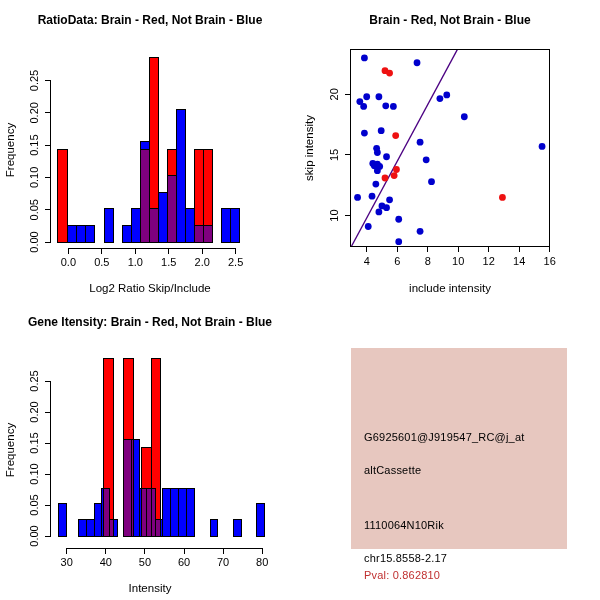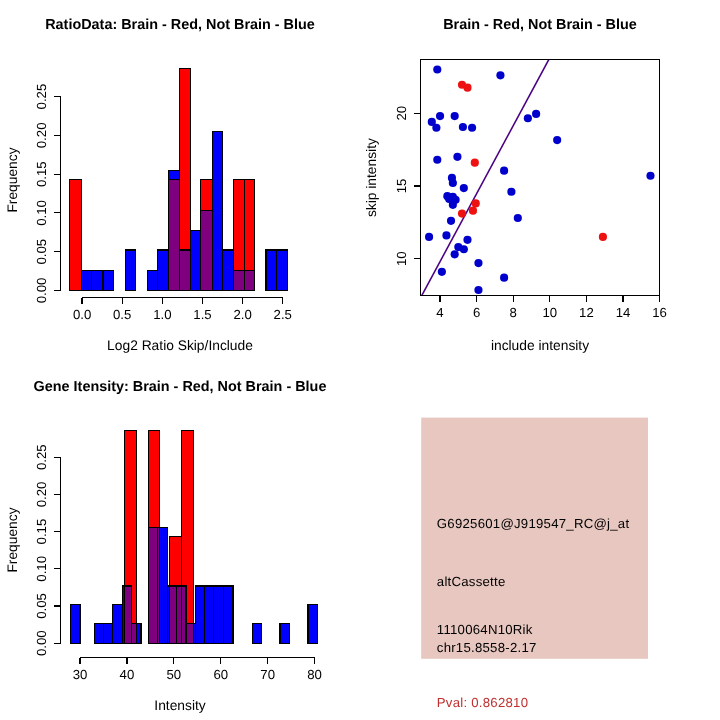--- a/index.html
+++ b/index.html
@@ -5,21 +5,21 @@
   html,body{margin:0;padding:0;background:#ffffff;}
   .canvas{
     position:relative;width:600px;height:600px;background:#ffffff;
     font-family:"Liberation Sans",sans-serif;overflow:hidden;
   }
   .panel{position:absolute;width:300px;height:300px;}
   #p0{left:0;top:0;}
   #p1{left:300px;top:0;}
   #p2{left:0;top:300px;}
   #info{
-    position:absolute;left:351px;top:348px;width:189px;height:201px;
+    position:absolute;left:351px;top:348px;width:216px;height:201px;
   }
   .il{
     position:absolute;left:13px;font-size:11px;color:#000;white-space:nowrap;
     letter-spacing:0.2px;
   }
   svg text{font-family:"Liberation Sans",sans-serif;}
 </style>
 </head>
 <body>
 
@@ -214,18 +214,18 @@
       <text x="38" y="112" text-anchor="middle" font-size="11" font-weight="normal" fill="#000" transform="rotate(-90 38 112)">0.20</text>
       <line x1="45" y1="81" x2="50.5" y2="81" stroke="#000" stroke-width="1" shape-rendering="crispEdges"></line>
       <text x="38" y="81" text-anchor="middle" font-size="11" font-weight="normal" fill="#000" transform="rotate(-90 38 81)">0.25</text>
       <text x="150" y="26" text-anchor="middle" font-size="12" font-weight="bold" fill="#000">Gene Itensity: Brain - Red, Not Brain - Blue</text>
       <text x="150" y="292" text-anchor="middle" font-size="11.5" font-weight="normal" fill="#000">Intensity</text>
       <text x="14" y="150" text-anchor="middle" font-size="11.5" font-weight="normal" fill="#000" transform="rotate(-90 14 150)">Frequency</text>
     </svg>
 
   <div id="info" style="background: rgb(231, 199, 191);">
     <div class="il" style="top: 83px; color: rgb(0, 0, 0);">G6925601@J919547_RC@j_at</div>
-    <div class="il" style="top: 131px; color: rgb(0, 0, 0);">altCassette</div>
+    <div class="il" style="top: 116px; color: rgb(0, 0, 0);">altCassette</div>
     <div class="il" style="top: 171px; color: rgb(0, 0, 0);">1110064N10Rik</div>
-    <div class="il" style="top: 186px; color: rgb(0, 0, 0);">chr15.8558-2.17</div>
-    <div class="il" style="top: 232px; color: rgb(192, 48, 48);">Pval: 0.862810</div>
+    <div class="il" style="top: 204px; color: rgb(0, 0, 0);">chr15.8558-2.17</div>
+    <div class="il" style="top: 221px; color: rgb(192, 48, 48);">Pval: 0.862810</div>
   </div>
 </div>
 
 </body></html>

